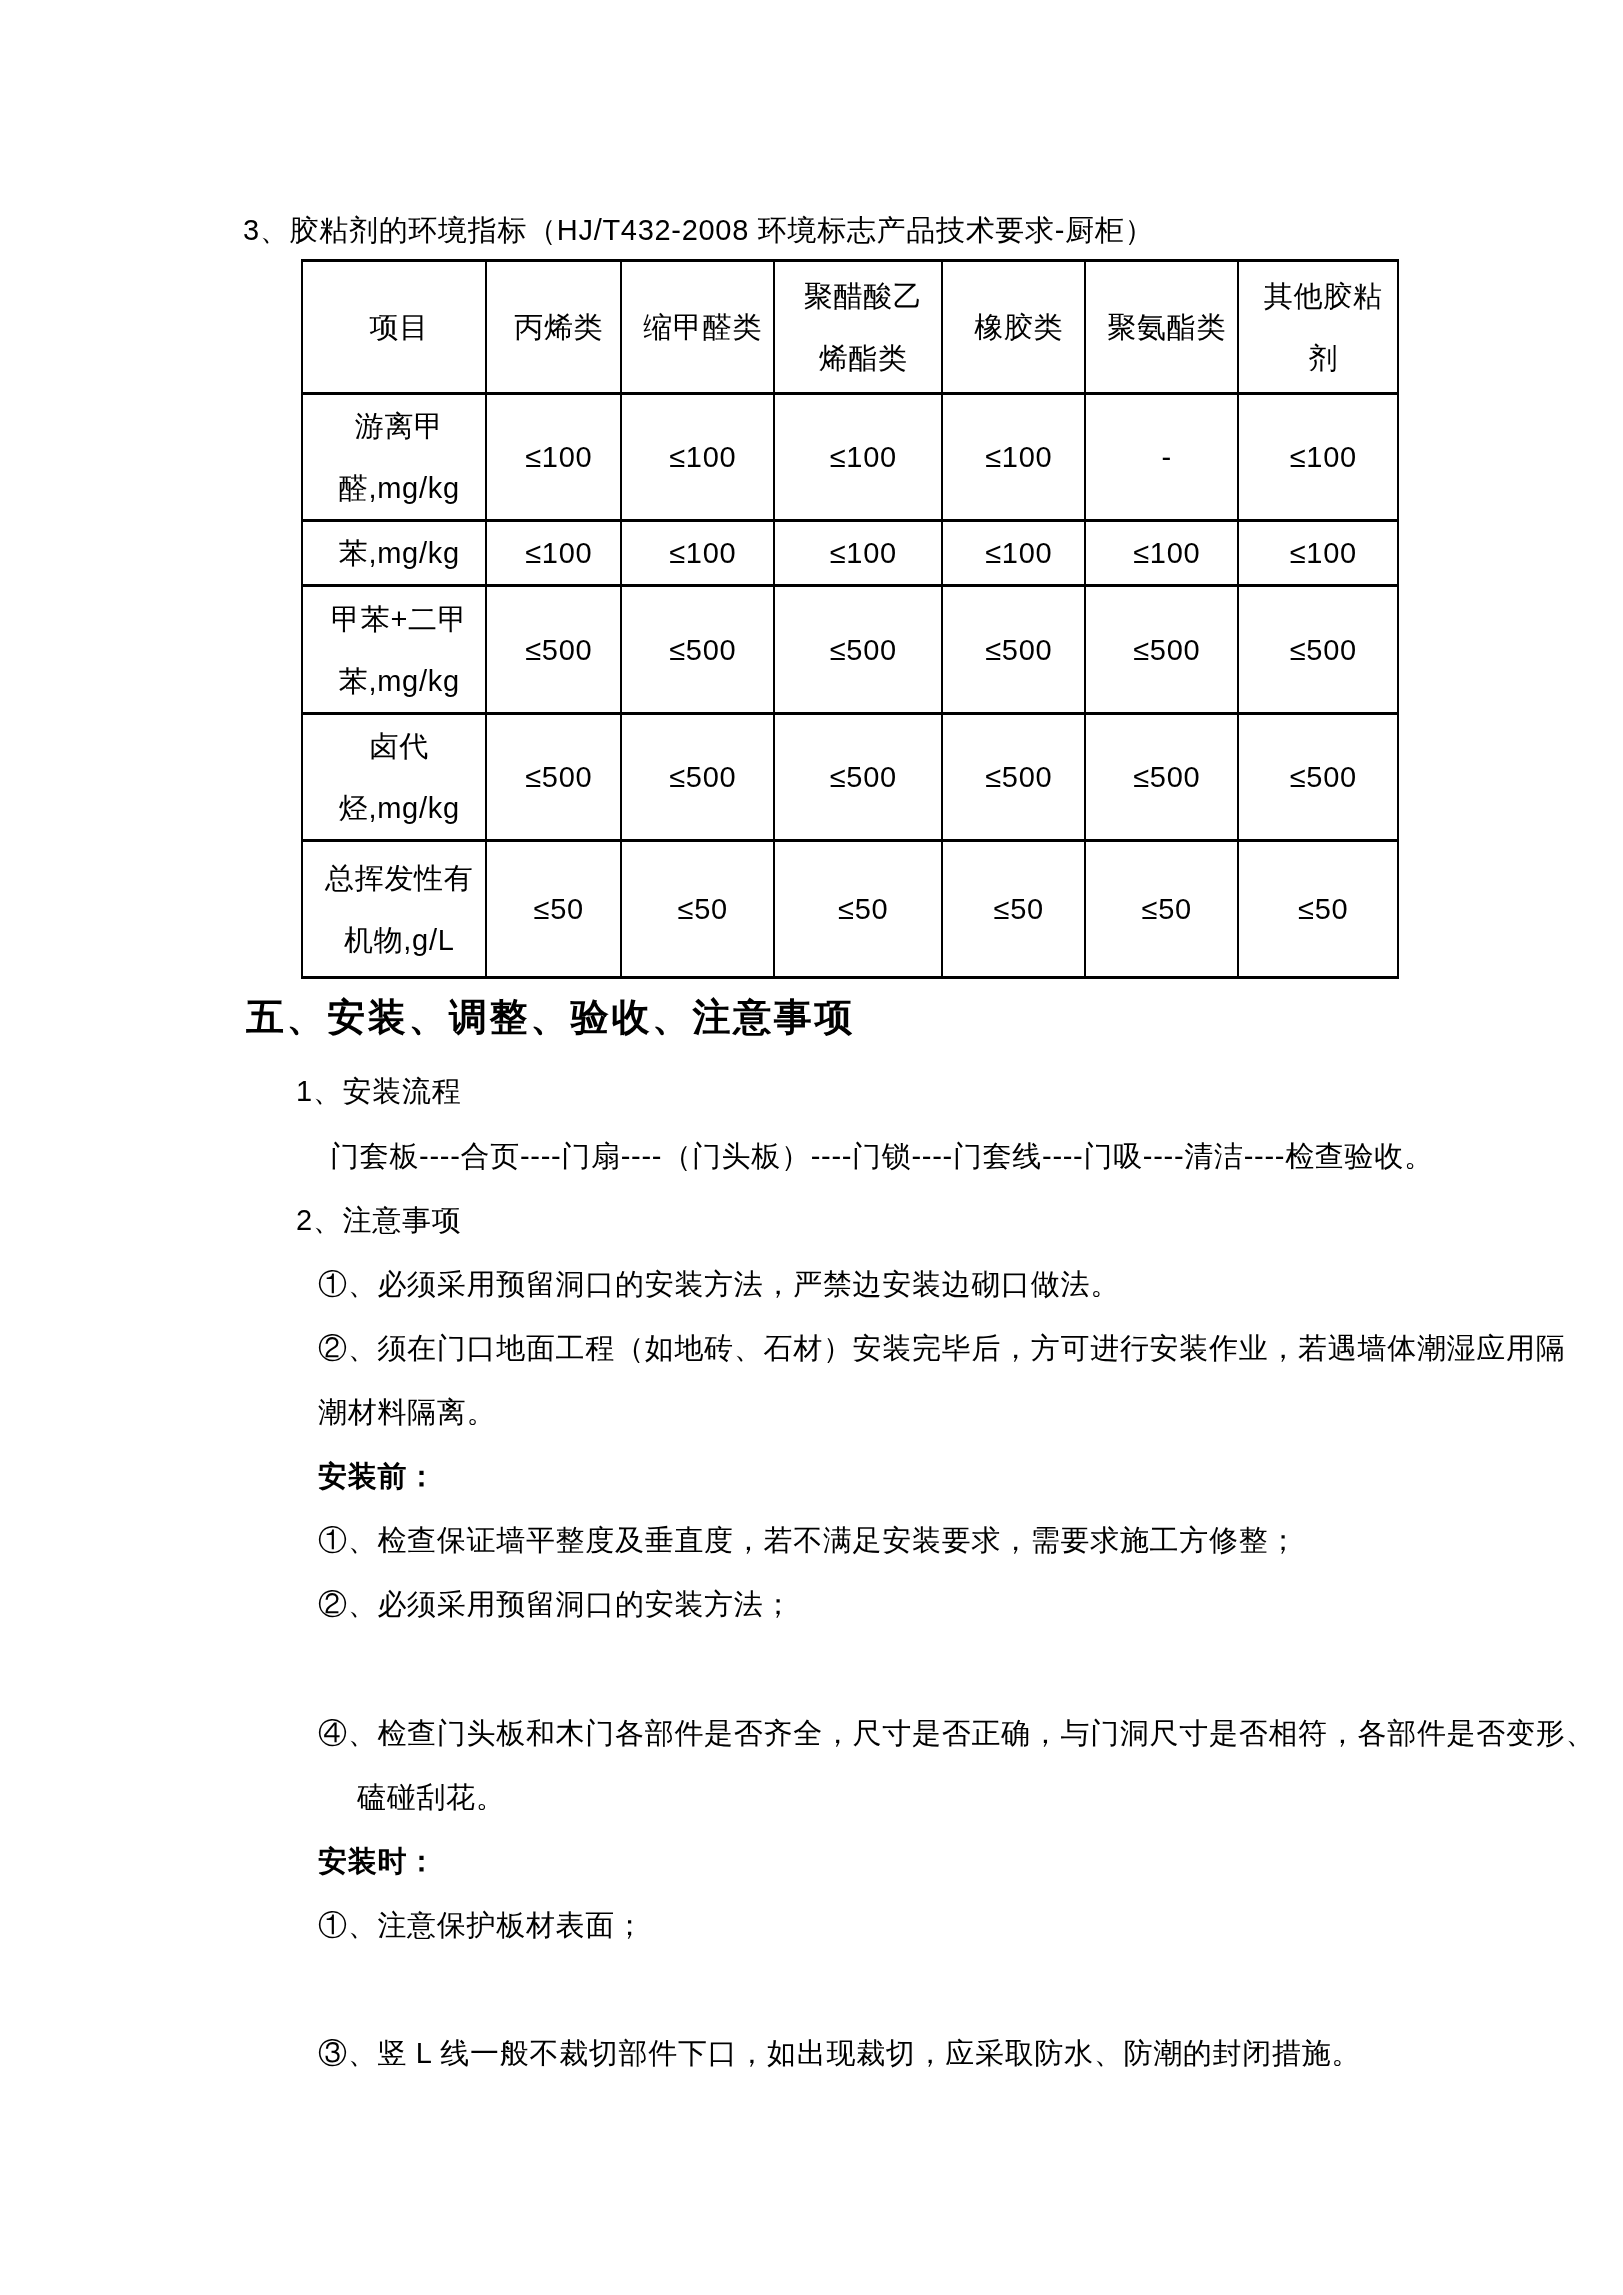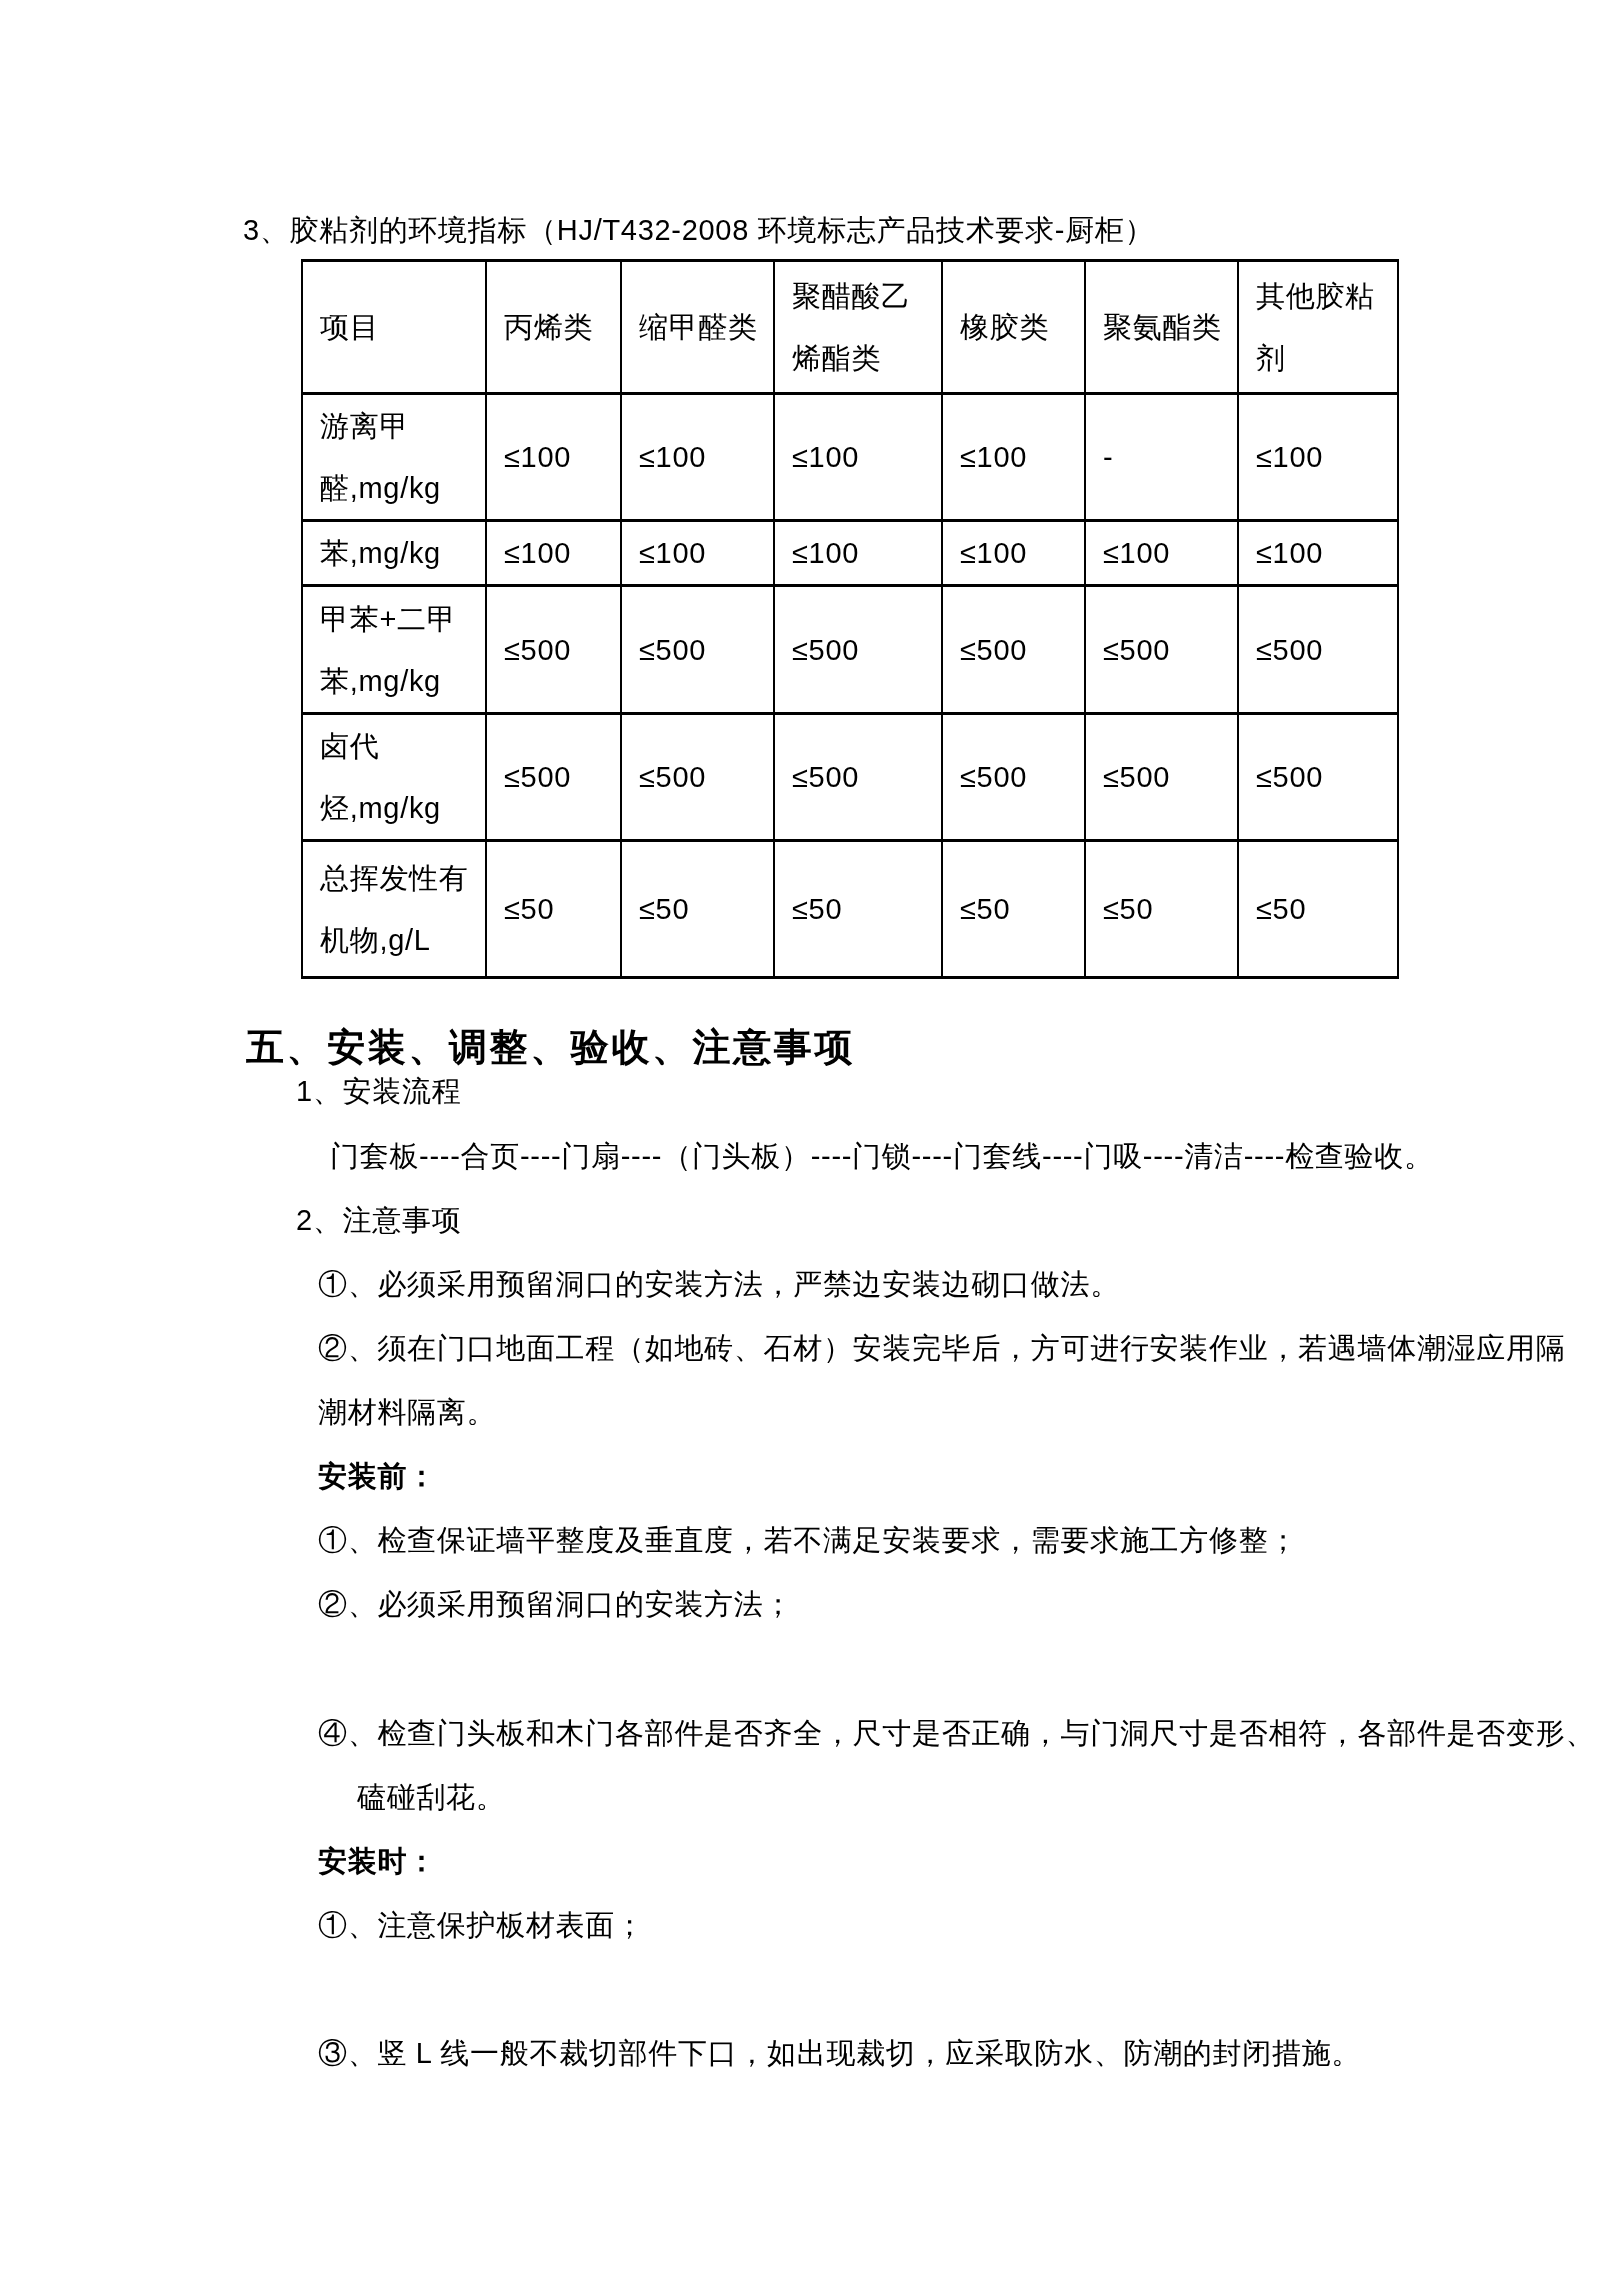--- a/index.html
+++ b/index.html
@@ -4,20 +4,21 @@
 <style>
   html, body { margin: 0; padding: 0; background: #ffffff; }
   #page {
     position: relative;
     width: 1623px;
     height: 2295px;
     background: #ffffff;
     color: #000000;
     font-family: "Liberation Sans", sans-serif;
     overflow: hidden;
+    text-align: center;
   }
   .abs { position: absolute; }
   .title {
     left: 243px; top: 213px;
     font-size: 29px; line-height: 34px;
     letter-spacing: 0.7px;
     white-space: nowrap;
   }
   .spec-table {
     position: absolute;
@@ -42,21 +43,20 @@
   tr.h-r1 td { height: 118px; }
   tr.h-r2 td { height: 61px;  }
   tr.h-r3 td { height: 125px; }
   tr.h-r4 td { height: 120px; }
   tr.h-r5 td { height: 134px; }
   .section-heading {
     left: 246px; top: 992px;
     font-size: 38px; font-weight: bold;
     letter-spacing: 2.6px;
     white-space: nowrap;
-    margin-top: 30px;
   }
   .line {
     font-size: 29px;
     line-height: 34px;
     letter-spacing: 0.7px;
     white-space: nowrap;
   }
   .x-num  { left: 296px; }
   .x-item { left: 318px; }
   .x-flow { left: 330px; }

